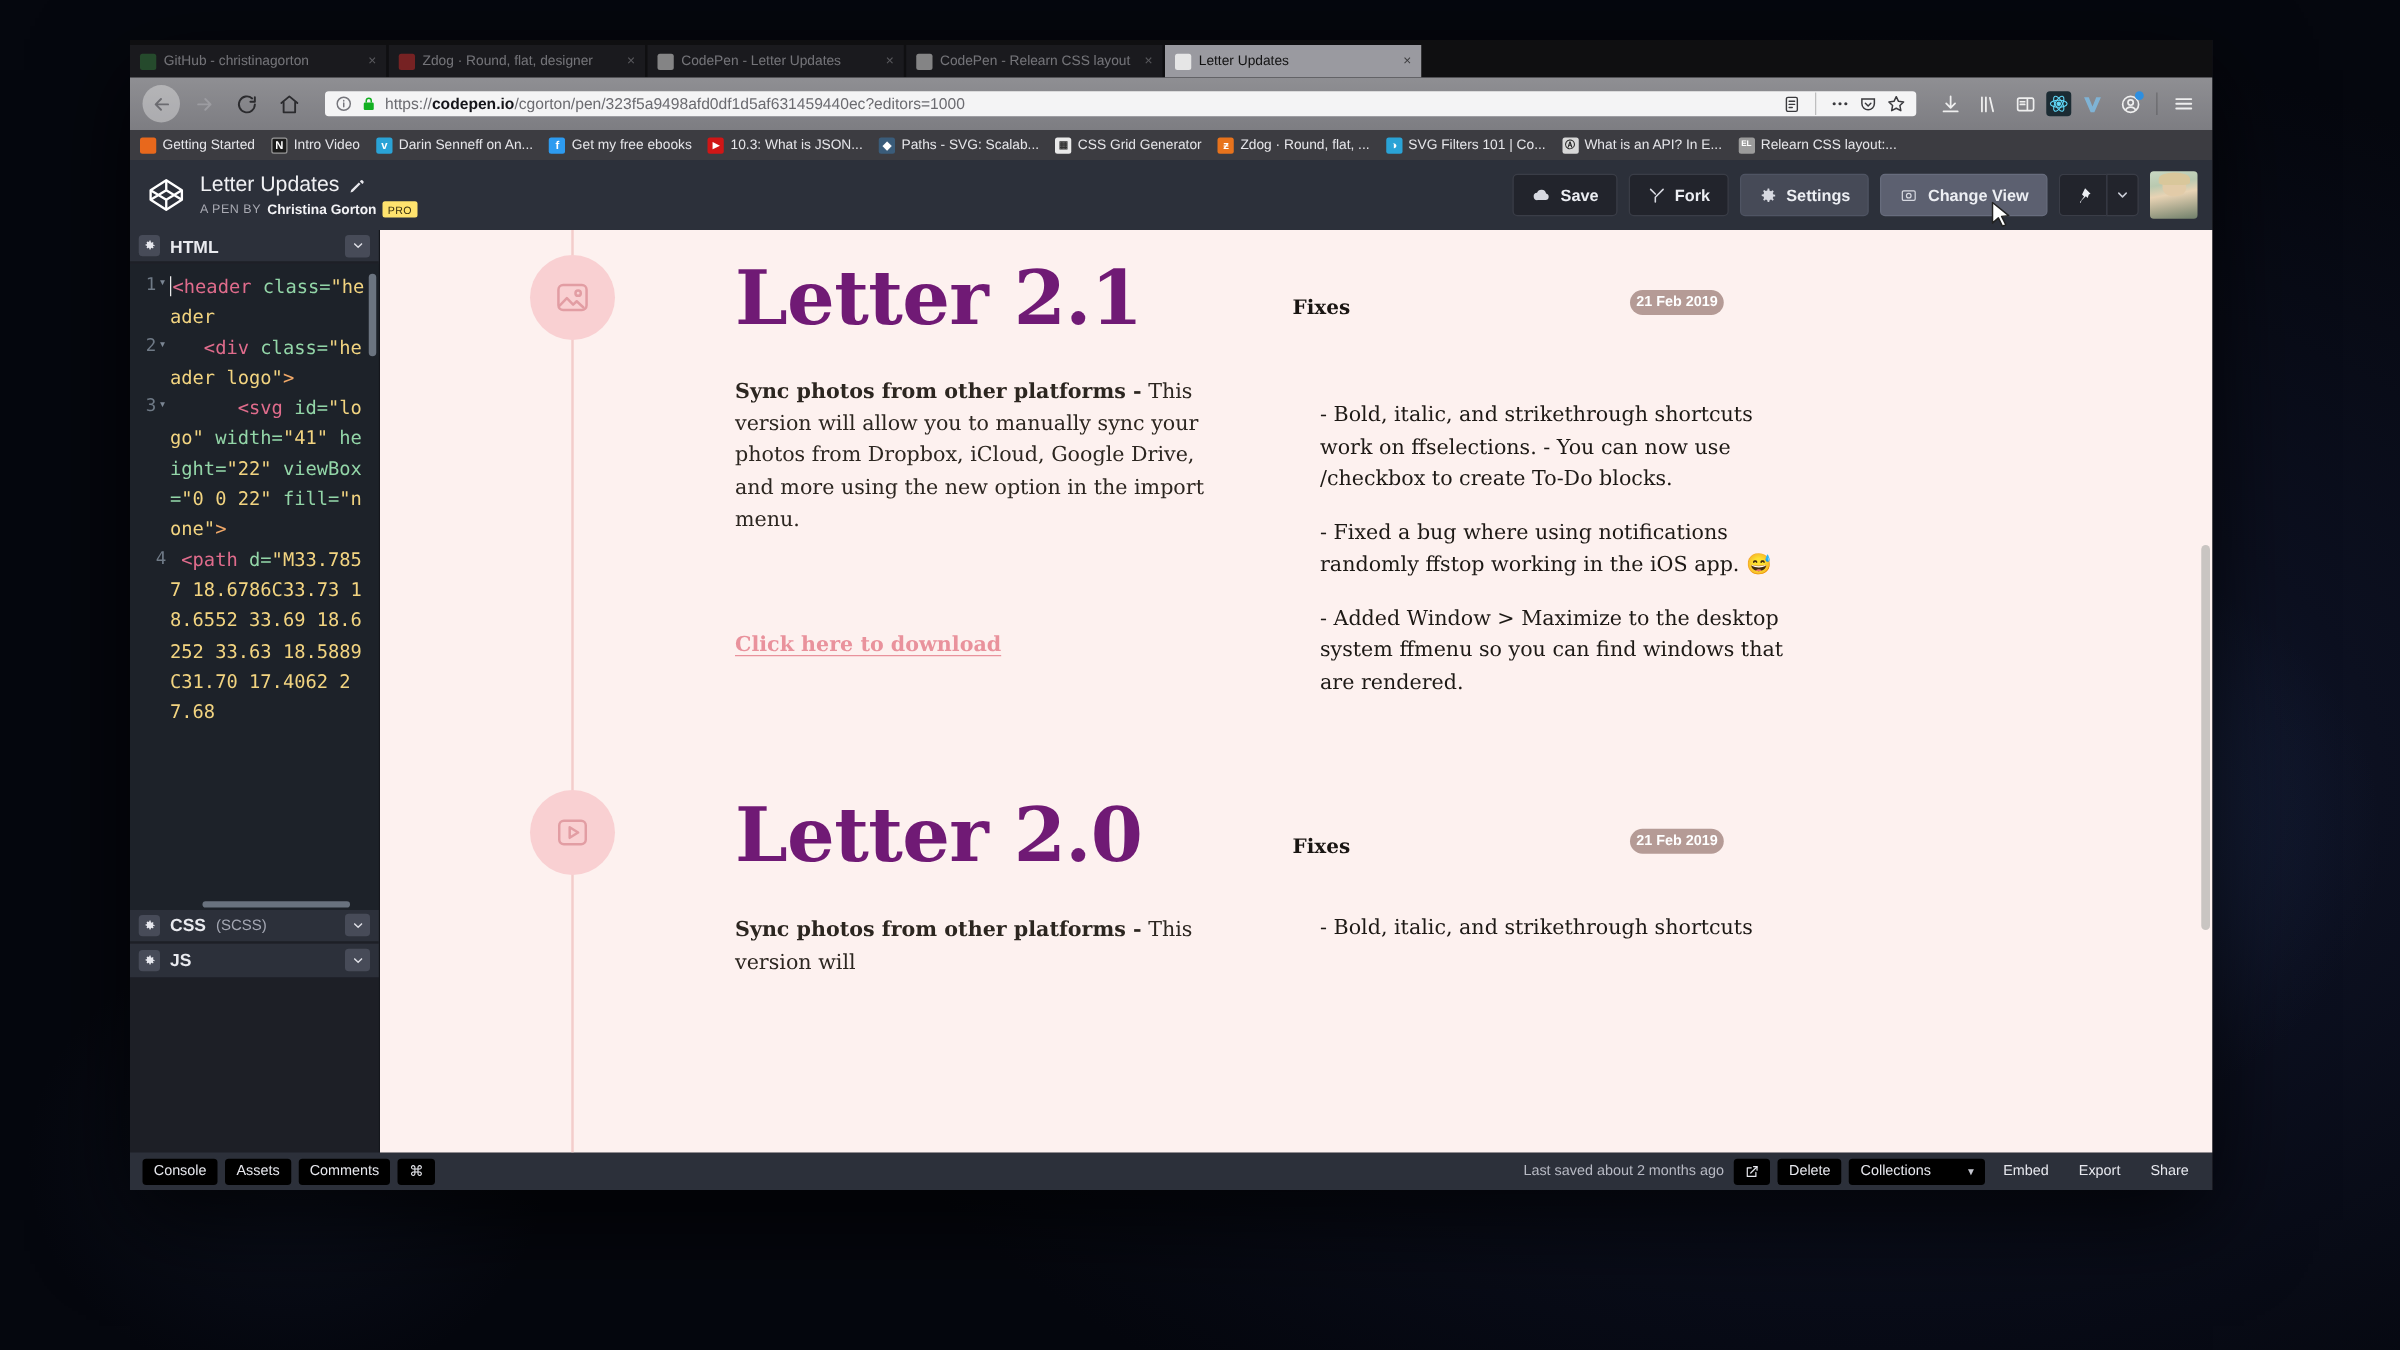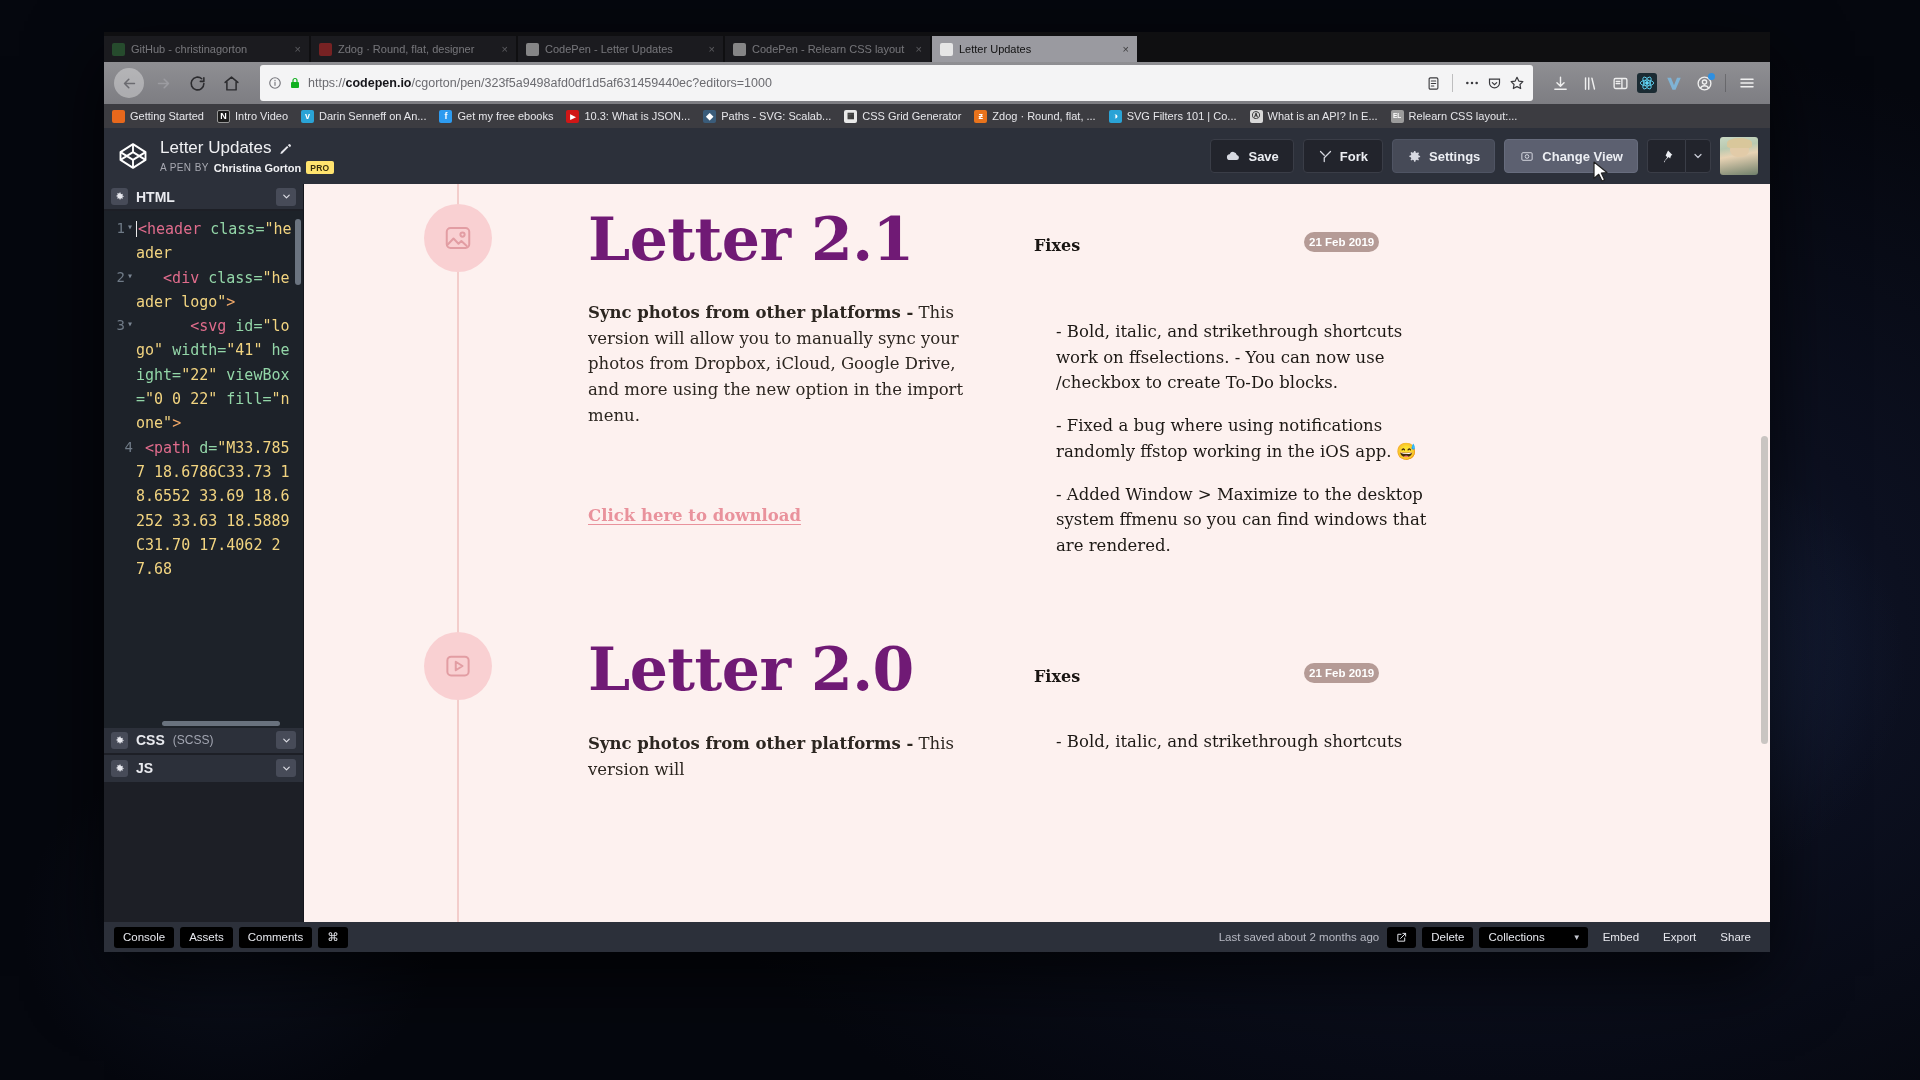--- a/index.html
+++ b/index.html
@@ -65,21 +65,21 @@
   }
   .navbtn {
     width: 30px; height: 30px;
     display: flex; align-items: center; justify-content: center;
     border-radius: 50%;
     color: #2b2b2e;
   }
   .navbtn.back { background: rgba(255,255,255,.35); color:#6b6b70; }
   .navbtn svg { display:block; }
   #urlbar {
-    flex: 1 1 auto; height: 36px;
+    flex: 1 1 auto; height: 20px;
     margin: 0 10px;
     background: #f4f4f5;
     border-radius: 3px;
     display: flex; align-items: center;
     padding: 0 8px; gap: 7px;
     font-size: 12.5px; color: #4d4d52;
     min-width: 0;
   }
   #urlbar .urltext { flex:1 1 auto; overflow: hidden; white-space: nowrap; }
   #urlbar .urltext b { color: #15151a; font-weight: 700; }
@@ -126,21 +126,21 @@
   .pentitlewrap { display:flex; flex-direction: column; gap: 3px; }
   .pentitle {
     font-size: 17px; color: #f0f0f3; font-weight: 400;
     display:flex; align-items:center; gap:7px;
   }
   .pen-edit-icon { color:#e7e7ec; display:flex; }
   .penby { font-size: 10px; color: #a8a9b2; letter-spacing: .4px; display:flex; align-items:center; gap:5px;}
   .penby .name { color:#f2f2f5; font-weight: 700; letter-spacing: 0; font-size: 11px;}
   .pro {
     background: #ffe36e; color: #3b3110;
-    font-size: 8.5px; font-weight: 700;
+    font-size: 8.5px; font-weight: 400;
     padding: 1.5px 4px; border-radius: 2px; letter-spacing:.3px;
   }
   .hdr-right { margin-left:auto; display:flex; align-items:center; gap: 9px; }
   .hbtn {
     height: 34px; padding: 0 14px;
     background: #22242c; border: 1px solid #3a3d47;
     border-radius: 4px; color: #eceef3;
     font-size: 13px; font-weight: 700;
     display: flex; align-items: center; gap: 7px;
     cursor: pointer;

